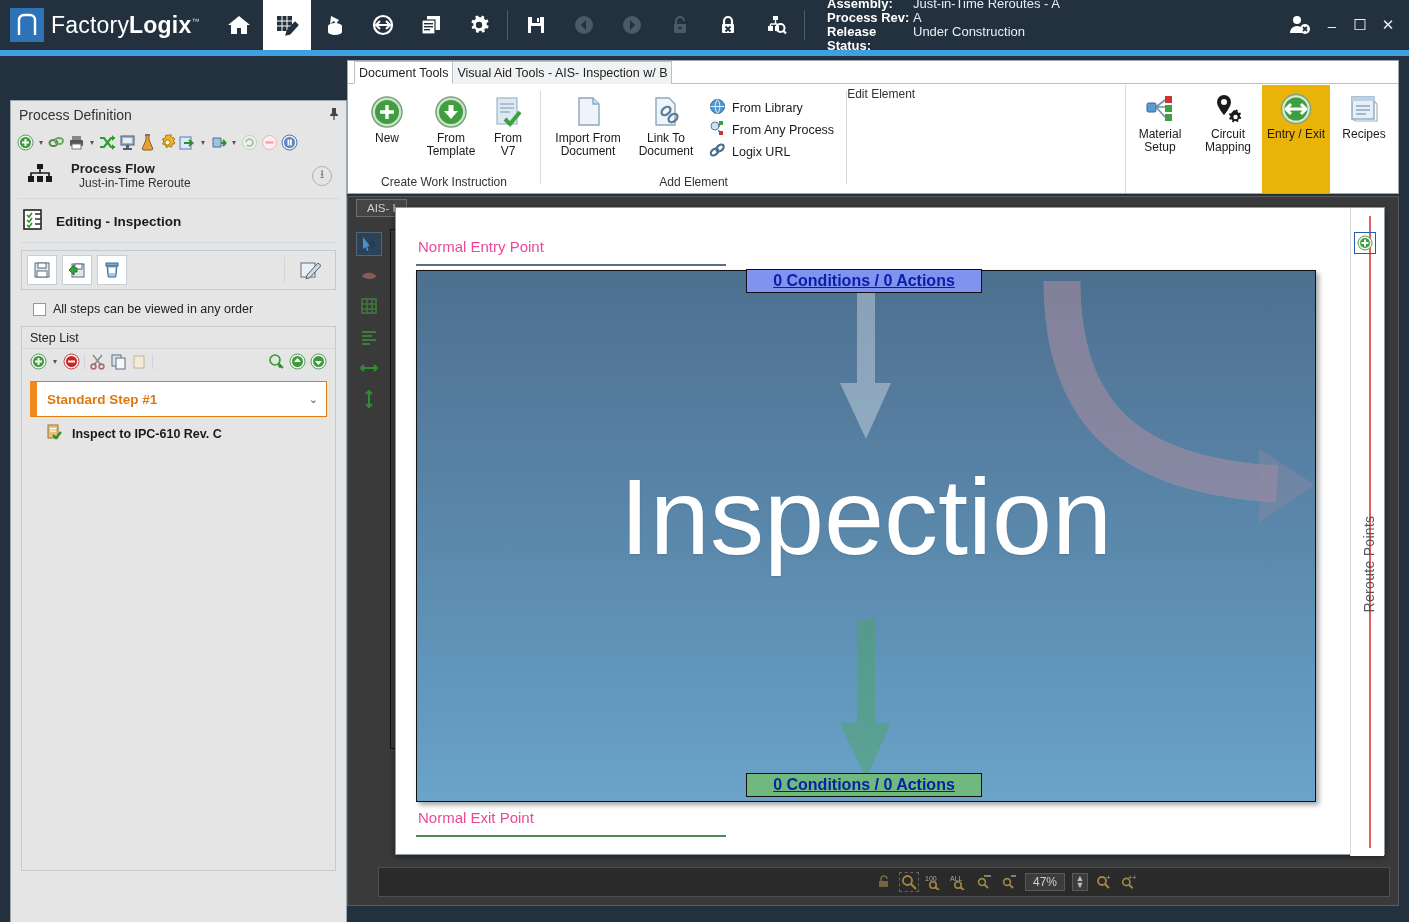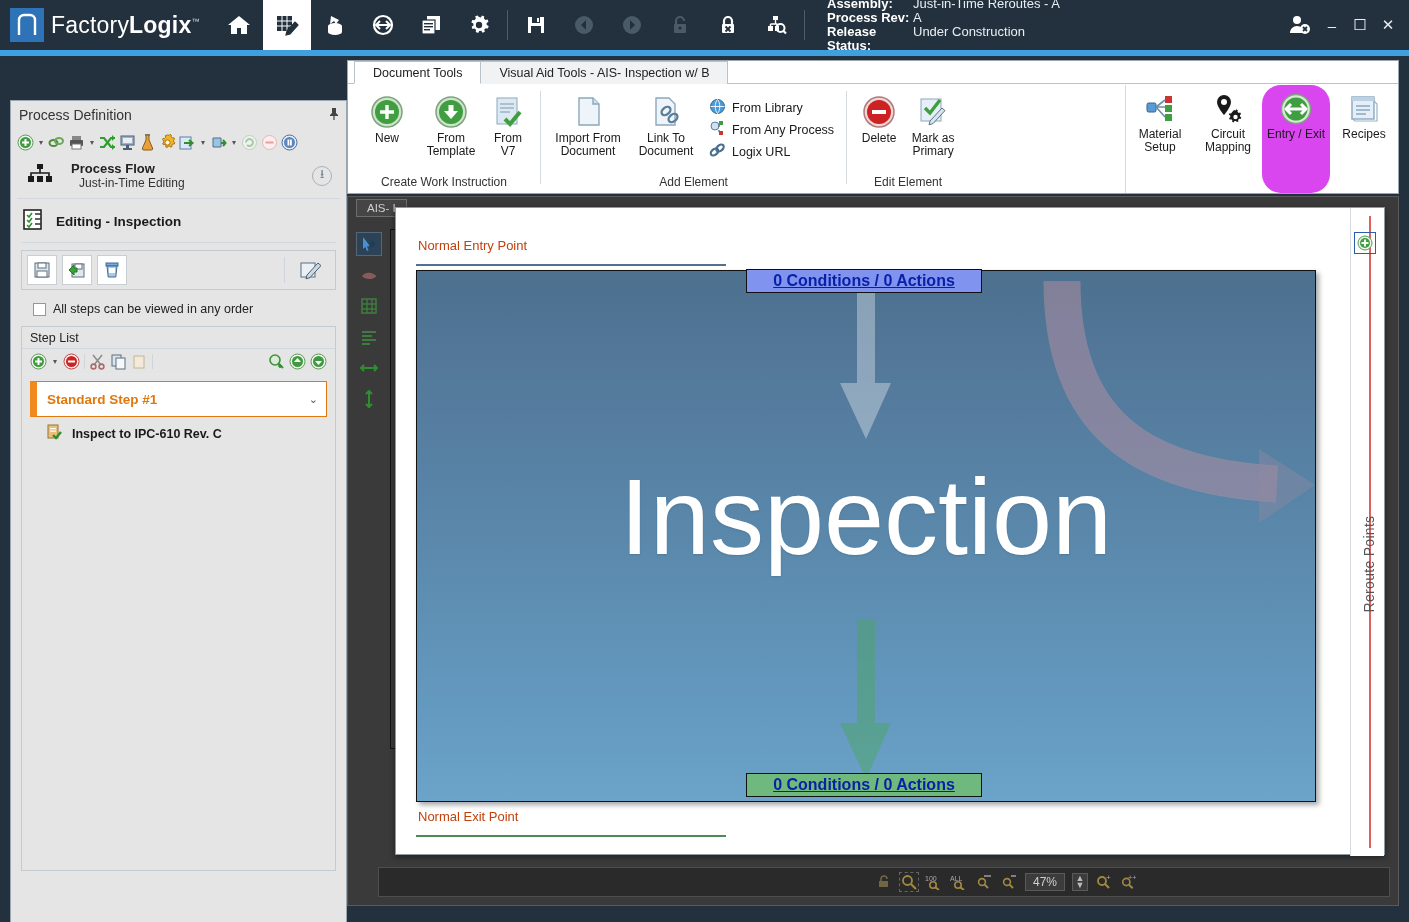--- a/index.html
+++ b/index.html
@@ -127,21 +127,21 @@
               display:flex; flex-direction:column; align-items:center; justify-content:center; gap:2px; cursor:col-resize; }
   #splitter i { width:3px; height:2px; background:#9aa7b1; display:block; }
 
   
   #ribbon {
     position:absolute; left:347px; top:60px; width:1052px; height:134px;
     background:#fff; border:1px solid #9aa7b1;
   }
   #tabs { display:flex; height:23px; padding-left:6px; background:#fff; }
   .tab {
-    height:23px; padding:0 18px; display:flex; align-items:center;
+    height:23px; padding:0 4px; display:flex; align-items:center;
     font-size:12.5px; color:#222; border:1px solid #b9c2c9; border-bottom:none;
     background:#f0f2f4; margin-right:-1px; cursor:pointer;
   }
   .tab.sel { background:#fff; border-bottom:1px solid #fff; position:relative; z-index:2; }
   #tabline { height:1px; background:#b9c2c9; margin-top:-1px; }
 
   #groups { display:flex; height:108px; padding-top:3px; }
   .grp { display:flex; flex-direction:column; height:105px; }
   .grp-body { flex:1; display:flex; align-items:flex-start; padding:4px 8px 0 8px; gap:2px; }
   .grp-label { text-align:center; font-size:12px; color:#333; padding-bottom:3px; }
@@ -153,21 +153,21 @@
   }
   .bigbtn .cap { font-size:12px; color:#1a1a1a; text-align:center; line-height:13px; }
 
   .smallcol { display:flex; flex-direction:column; gap:0; padding-top:6px; }
   .smallbtn { display:flex; align-items:center; gap:6px; cursor:pointer; padding:1px 4px; }
   .smallbtn .cap { font-size:12.5px; color:#1a1a1a; }
 
   
   #ribbon-right { position:absolute; right:0; top:24px; height:108px; display:flex; border-left:1px solid #d4dade; }
   .rbtn { width:68px; display:flex; flex-direction:column; align-items:center; gap:3px; padding:8px 2px 0 2px; cursor:pointer; }
-  .rbtn.sel { background:#d946ef;border-radius:19px; }
+  .rbtn.sel { background:#eab308; }
   .rbtn .cap { font-size:12px; color:#1a1a1a; text-align:center; line-height:13px; }
 
   
   #darkdoc {
     position:absolute; left:347px; top:196px; width:1052px; height:710px;
     background:#3a3a3a; border:1px solid #5a5a5a;
   }
   #dd-tabbar { height:22px; display:flex; align-items:center; padding-left:8px; }
   #dd-tab { border:1px solid #6d6d6d; background:#454545; color:#cfcfcf;
             font-size:11.5px; padding:2px 10px; }
@@ -198,21 +198,21 @@
   #zoomspin { border:1px solid #5a5a5a; background:#3c3c3c; color:#bbb; font-size:9px;
               width:16px; height:18px; display:flex; flex-direction:column; align-items:center; justify-content:center; line-height:7px; cursor:pointer; }
 
   
   #vawin {
     position:absolute; left:395px; top:207px; width:990px; height:648px;
     background:#fff; border:1px solid #8e9aa3;
     box-shadow:0 2px 6px rgba(0,0,0,.45);
   }
   #entry-label, #exit-label {
-    position:absolute; left:22px; font-size:13px; color:#c2410c; font-weight:300;
+    position:absolute; left:22px; font-size:15px; color:#ec4899; font-weight:300;
   }
   #entry-label { top:30px; }
   #entry-rule { position:absolute; left:20px; top:56px; width:310px; height:2px; background:#55708c; }
   #exit-label { top:601px; }
   #exit-rule { position:absolute; left:20px; top:627px; width:310px; height:1.5px; background:#4e8a55; }
 
   #canvas {
     position:absolute; left:20px; top:62px; width:900px; height:532px;
     background:linear-gradient(180deg,#4c708e 0%, #53789a 18%, #5a88ab 50%, #6499bf 82%, #6ba3c9 100%);
     border:1.5px solid #111;
@@ -485,21 +485,21 @@
         <svg width="26" height="24" viewBox="0 0 26 24">
             <rect x="10" y="2" width="6" height="5" fill="#1a1a1a"></rect>
             <rect x="1" y="14" width="6" height="6" fill="#1a1a1a"></rect>
             <rect x="10" y="14" width="6" height="6" fill="#1a1a1a"></rect>
             <rect x="19" y="14" width="6" height="6" fill="#1a1a1a"></rect>
             <path d="M13 7v4M4 14v-3h18v3" stroke="#1a1a1a" stroke-width="1.6" fill="none"></path>
           </svg>
       </span>
       <span id="flow-text">
         <div id="flow-t1">Process Flow</div>
-        <div id="flow-t2">Just-in-Time Editing</div>
+        <div id="flow-t2">Just-in-Time Reroute</div>
       </span>
       <span class="circ-btn">⭳</span>
     </div>
 
     <div id="edit-row">
       <span>
         <svg width="24" height="22" viewBox="0 0 24 22">
             <rect x="1" y="1" width="17" height="19" fill="#fff" stroke="#222" stroke-width="1.6"></rect>
         <path d="M4 6l2 2 3-4M4 11l2 2 3-4M4 16l2 2 3-4" stroke="#2f8f2f" stroke-width="1.6" fill="none"></path>
         <path d="M12 5h6M12 10h6M12 15h6" stroke="#333" stroke-width="1.3"></path>
@@ -819,39 +819,20 @@
                   </svg></span>
               <span class="cap">Logix URL</span>
             </div>
           </div>
         </div>
         <div class="grp-label">Add Element</div>
       </div>
       <div class="grp-div"></div>
 
       <div class="grp">
-        <div class="grp-body">
-          <div class="bigbtn" style="width:48px;">
-            <svg width="34" height="34" viewBox="0 0 34 34">
-                <circle cx="17" cy="17" r="15" fill="#f0d6d6" stroke="#b07a7a" stroke-width="1.5"></circle>
-                <circle cx="17" cy="17" r="12" fill="#cc2222"></circle>
-                <rect x="10" y="15" width="14" height="4" fill="#fff"></rect>
-              </svg>
-            <span class="cap">Delete</span>
-          </div>
-          <div class="bigbtn" style="width:56px;">
-            <svg width="32" height="34" viewBox="0 0 32 34">
-                <rect x="4" y="4" width="20" height="22" fill="#e6eff7" stroke="#8aa8bf"></rect>
-                <path d="M8 13l5 5 10-13" stroke="#3f9e3f" stroke-width="3.4" fill="none"></path>
-                <path d="M13 26l12-13 3 2.6-12 13-4 1.2z" fill="#d8e4ee" stroke="#5a7288"></path>
-              </svg>
-            <span class="cap" style="white-space:pre-line">Mark as
-Primary</span>
-          </div>
-        </div>
         <div class="grp-label">Edit Element</div>
       </div>
     </div>
 
     <div id="ribbon-right">
       <div class="rbtn">
         <svg width="32" height="32" viewBox="0 0 32 32">
           <rect x="3" y="10" width="9" height="9" rx="1.5" fill="#5b9bd5" stroke="#33648f"></rect>
           <rect x="21" y="3" width="7" height="7" fill="#cc3333"></rect>
           <rect x="21" y="12" width="7" height="7" fill="#3f9e3f"></rect>

